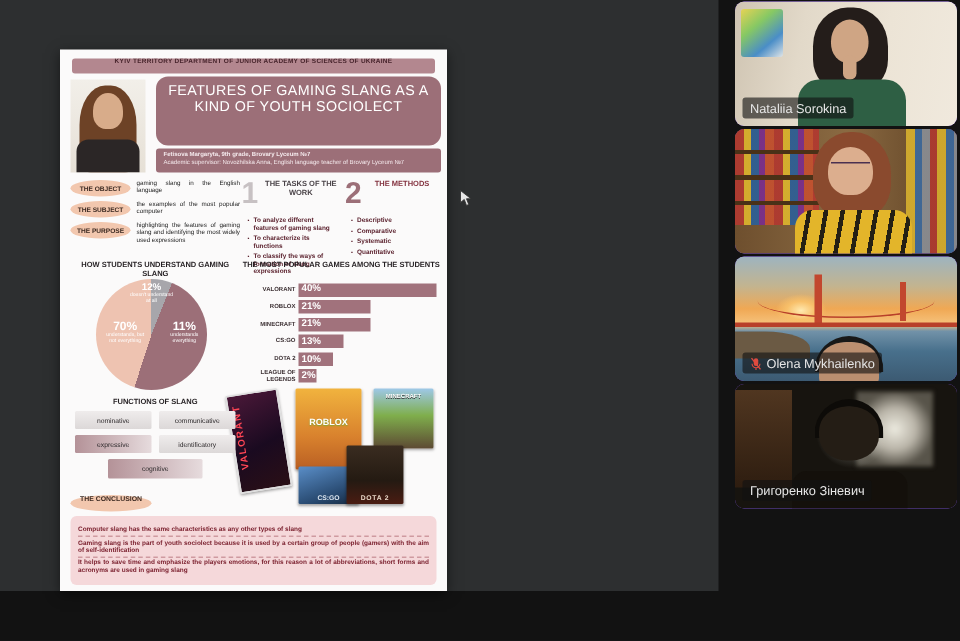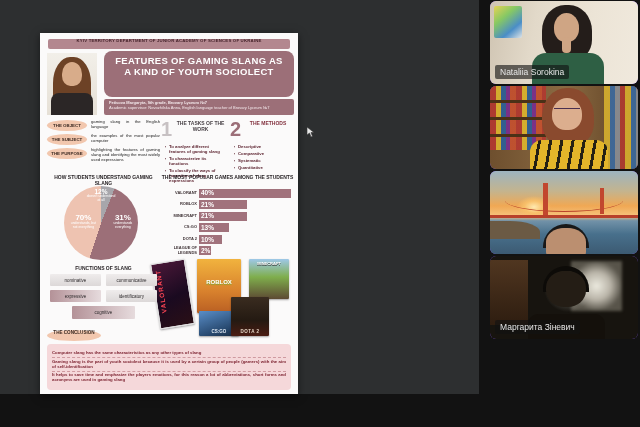--- a/index.html
+++ b/index.html
@@ -11,21 +11,21 @@
   #poster{position:absolute;left:40px;top:33px;width:258px;height:361px;background:#fbfafa;box-shadow:0 2px 8px rgba(0,0,0,.5)}
   #poster [data-name]{line-height:1.15}
 
   #org-banner{position:absolute;left:8px;top:6px;width:242px;height:10px;background:#b3878f;border-radius:2px;
     font-size:4.3px;font-weight:bold;color:#47242c;text-align:center;line-height:10px;letter-spacing:.2px;overflow:hidden}
   #author-photo{position:absolute;left:7px;top:20px;width:50px;height:62px;background:linear-gradient(180deg,#f2efe9,#e6e0d6);overflow:hidden}
   .ph-hair{position:absolute;left:6px;top:4px;width:38px;height:58px;background:#6d4226;border-radius:45% 45% 20% 20%}
   .ph-face{position:absolute;left:15px;top:9px;width:20px;height:24px;background:#d8ac8a;border-radius:50% 50% 42% 42%}
   .ph-top{position:absolute;left:4px;top:40px;width:42px;height:22px;background:#2b2626;border-radius:8px 8px 0 0}
   #title-block{position:absolute;left:64px;top:18px;width:190px;height:46px;background:#9c6f78;border-radius:8px;
-    color:#fff;font-weight:700;font-size:9.5px;text-align:center;padding:5px 8px 0;letter-spacing:.3px;line-height:1.5}
+    color:#fff;font-weight:400;font-size:9.5px;text-align:center;padding:5px 8px 0;letter-spacing:.3px;line-height:1.5}
   #credit-bar{position:absolute;left:64px;top:66px;width:190px;height:16px;background:#9c6f78;border-radius:2px;color:#f4e9ec;
     font-size:4px;padding:2px 5px;overflow:hidden}
   #credit-bar .l1{font-weight:bold}
 
   #intro-rows{position:absolute;left:7px;top:87px;width:113px;display:flex;flex-direction:column;gap:3px}
   .intro-row{display:flex;gap:4px;align-items:flex-start}
   .oval{flex:0 0 40px;background:#f2c7ae;border-radius:50%;font-size:4.4px;font-weight:bold;color:#3c2a22;
     text-align:center;padding:3px 1px;line-height:1}
   .intro-text{flex:1;font-size:4.2px;color:#222;text-align:justify;line-height:1.25}
 
@@ -224,21 +224,21 @@
       </div>
 
       <div id="pie-heading" class="section-head" data-name="pie-chart-heading">HOW STUDENTS UNDERSTAND GAMING SLANG</div>
       <div id="pie-wrap" data-name="pie-chart">
         <div id="pie" data-name="pie-graphic" style="background: conic-gradient(rgb(167, 166, 171) -21.6deg, rgb(167, 166, 171) 21.6deg, rgb(156, 111, 120) 21.6deg, rgb(156, 111, 120) 198deg, rgb(238, 195, 177) 198deg, rgb(238, 195, 177) 338.4deg);"></div>
         <div id="pl-12" class="pie-label" data-name="pie-slice-label">
           <span class="pct">12%</span>
           <span class="sub">doesn't understand at all</span>
         </div>
         <div id="pl-49" class="pie-label" data-name="pie-slice-label">
-          <span class="pct">31%</span>
+          <span class="pct">11%</span>
           <span class="sub">understands everything</span>
         </div>
         <div id="pl-39" class="pie-label" data-name="pie-slice-label">
           <span class="pct">70%</span>
           <span class="sub">understands, but not everything</span>
         </div>
       </div>
 
       <div id="bar-heading" class="section-head" data-name="bar-chart-heading">THE MOST POPULAR GAMES AMONG THE STUDENTS</div>
       <div id="bar-rows" data-name="bar-chart">
@@ -355,32 +355,40 @@
       <div class="scene s3" data-name="video-feed">
         <div class="sun" data-name="sunset-glow"></div>
         <div class="cable" data-name="bridge-cable"></div>
         <div class="tower1" data-name="bridge-tower"></div>
         <div class="tower2" data-name="bridge-tower"></div>
         <div class="deck" data-name="bridge-deck"></div>
         <div class="hill" data-name="foreground-hill"></div>
         <div class="phones" data-name="person-headphones"></div>
         <div class="head" data-name="person-head"></div>
       </div>
+      <div class="nametag" data-name="participant-name-tag">
+        <svg class="mic-icon" data-name="muted-mic-icon" width="8" height="9" viewBox="0 0 10 12">
+            <path d="M5 1a2 2 0 0 1 2 2v3a2 2 0 0 1-4 0V3a2 2 0 0 1 2-2z" fill="#e04b3f"></path>
+            <path d="M1.5 6a3.5 3.5 0 0 0 7 0M5 9.5v2" stroke="#e04b3f" stroke-width="1" fill="none"></path>
+            <line x1="1" y1="1" x2="9" y2="11" stroke="#e04b3f" stroke-width="1.2"></line>
+          </svg>
+        <span class="nametag-text" data-name="participant-name">Olena Mykhailenko</span>
+      </div>
     </div>
 
     <div class="tile" style="top:256px" data-name="participant-tile">
       <div class="scene s4" data-name="video-feed">
         <div class="cab" data-name="wooden-cabinet"></div>
         <div class="window" data-name="bright-window"></div>
         <div class="glow" data-name="backlight-glow"></div>
         <div class="band" data-name="person-headphones"></div>
         <div class="head" data-name="person-head"></div>
         <div class="torso" data-name="person-torso"></div>
       </div>
       <div class="nametag" data-name="participant-name-tag">
 
-        <span class="nametag-text" data-name="participant-name">Маргарита Зіневич</span>
+        <span class="nametag-text" data-name="participant-name">Григоренко Зіневич</span>
       </div>
     </div>
 
 
   </div>
 </div>
 
 </body></html>

